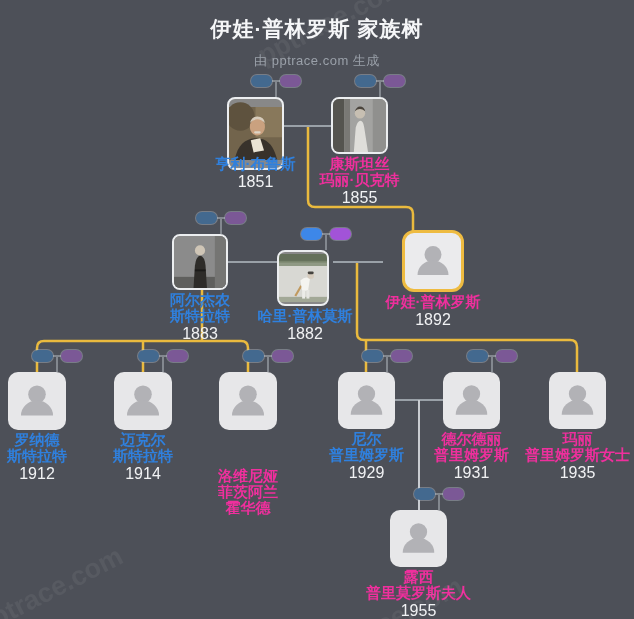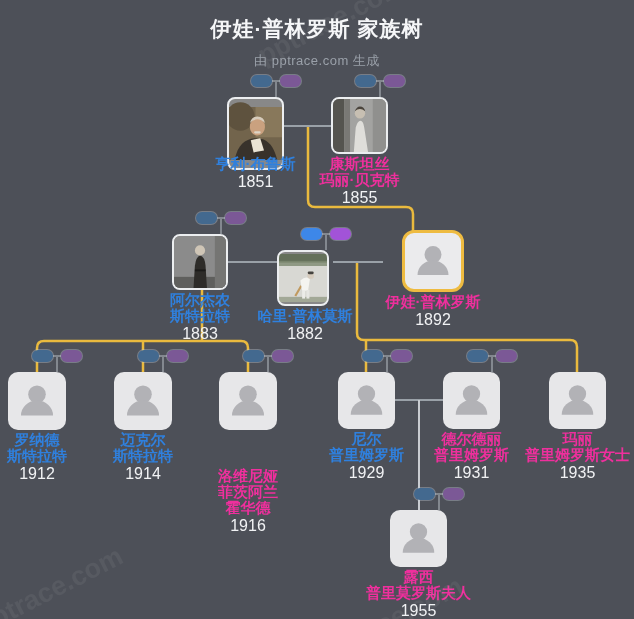--- a/index.html
+++ b/index.html
@@ -210,21 +210,20 @@
       <div class="placeholder">
         <svg viewBox="0 0 56 56">
           <circle cx="28" cy="21.5" r="8.5" fill="#b2b2b6"></circle>
           <path d="M12.5 42 A15.5 14.5 0 0 1 43.5 42 Z" fill="#b2b2b6"></path>
         </svg>
       </div>
       <div class="label" style="width: 160px; left: -51px; top: 56px; margin-top: 40px;">
         <div class="nm pink">洛维尼娅</div>
         <div class="nm pink">菲茨阿兰</div>
         <div class="nm pink">霍华德</div>
-        <div class="yr">1916</div>
       </div>
     </div>
     <div class="person" style="left: 338px; top: 372px; width: 57px; height: 57px;">
       <div class="pill-link h"></div>
       <div class="pill-link v"></div>
       <div class="pill father muted"></div>
       <div class="pill mother muted"></div>
       <div class="placeholder">
         <svg viewBox="0 0 56 56">
           <circle cx="28" cy="21.5" r="8.5" fill="#b2b2b6"></circle>

